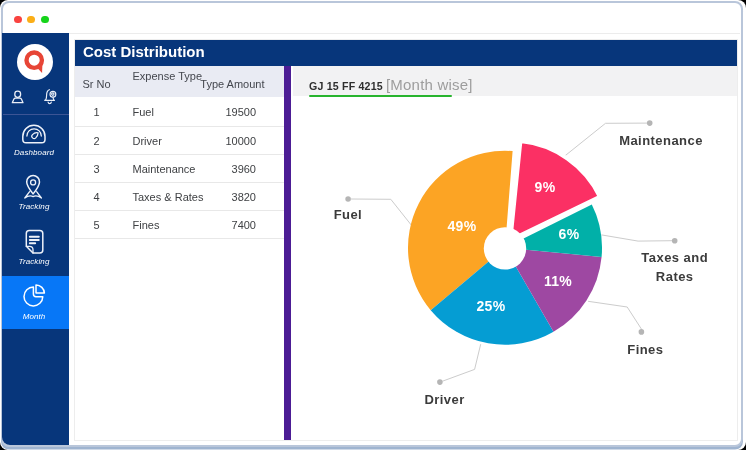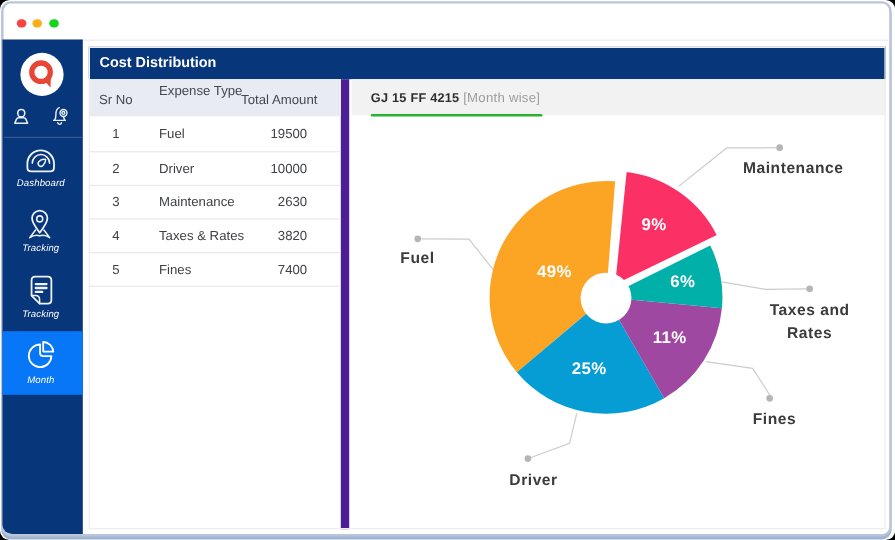--- a/index.html
+++ b/index.html
@@ -10,32 +10,32 @@
     border-radius:8px; background:#fff; box-shadow:0 2.5px 0 #9fb4d0; }
   .dot { width:7.6px; height:7.6px; border-radius:50%; top:15.8px; }
   #topline { left:3px; top:33px; width:737px; height:1px; background:#ececec; }
   #sidebar { left:2px; top:33px; width:67px; height:411.5px; background:#07367b;
     border-radius:0 0 0 8px; }
   #navactive { left:2px; top:276px; width:67px; height:53px; background:#0777f7; }
   .navlbl { position:absolute; width:62px; text-align:center; color:#ffffff; font-size:8px; letter-spacing:0.1px;font-style:italic; }
   #card { left:74px; top:39px; width:664px; height:402px; background:#fff; }
   #cardborder { left:74px; top:39px; width:664px; height:402px; border:1px solid #ededed; z-index:5; pointer-events:none; }
   #cardhdr { position:absolute; left:0; top:0; width:664px; height:26.5px; background:#07367b; color:#fff;
-    font-size:12px; font-weight:bold; line-height:26.5px; padding-left:9px; letter-spacing:0; }
+    font-size:15px; font-weight:bold; line-height:26.5px; padding-left:9px; letter-spacing:0; }
   #tablecol { position:absolute; left:0; top:26.5px; width:217px; bottom:0; border-right:7px solid #4c1d95; }
   #thead { position:absolute; left:0; top:0; width:100%; height:31px; background:#e9ebf3; color:#44474e; font-size:11px; }
   .trow { position:absolute; left:0; width:100%; height:28px; border-bottom:1px solid #e8e8e8; font-size:11px; color:#3f4144; }
   .c1 { position:absolute; left:0px; width:45px; text-align:center; }
   .c2 { position:absolute; left:58.5px; }
   .c3 { position:absolute; right:28px; text-align:right;margin-left:15px; }
   .c3h { position:absolute; right:19.5px; text-align:right; }
   #chartcol { position:absolute; left:218px; top:26.5px; right:0; bottom:0; }
   #tabbar { position:absolute; left:1px; top:0; right:0; height:30px; background:#f2f2f3; }
   #tabtxt { position:absolute; left:16px; top:10px; font-size:10.6px; color:#2e2e2e; font-weight:bold; letter-spacing:0.2px;}
-  #tabsub { font-weight:normal; color:#9d9d9d; font-size:11px; }
+  #tabsub { font-weight:normal; color:#9d9d9d; font-size:15px; }
   #greenline { position:absolute; left:16px; top:29px; width:143px; height:2px; background:#28b42e; border-radius:2px; }
   svg text { font-family:"Liberation Sans", sans-serif; }
 </style>
 </head>
 <body>
 <div id="app">
   <div id="chrome" class="abs"></div>
   <div class="abs dot" style="left:14px;background:#f94340;"></div>
   <div class="abs dot" style="left:27.2px;background:#fbae17;"></div>
   <div class="abs dot" style="left:41.2px;background:#16d41b;"></div>
@@ -93,36 +93,36 @@
   <div class="navlbl abs" style="left:3px; top:257px;">Tracking</div>
   <div class="navlbl abs" style="left:3px; top:311.5px;">Month</div>
 
   <div id="cardborder" class="abs"></div>
   <div id="card" class="abs">
     <div id="cardhdr">Cost Distribution</div>
     <div id="tablecol">
       <div id="thead">
         <span class="c1" style="top:12px;">Sr No</span>
         <span class="c2" style="top:4px;">Expense Type</span>
-        <span class="c3h" style="top:12px;">Total Amount</span>
+        <span class="c3h" style="top:12px;">Type Amount</span>
       </div>
       <div class="trow" style="top:31px;height:30px;">
           <span class="c1" style="top:9px;">1</span>
           <span class="c2" style="top:9px;">Fuel</span>
           <span class="c3" style="top:9px;">19500</span>
         </div>
       <div class="trow" style="top:61px;">
           <span class="c1" style="top:8px;">2</span>
           <span class="c2" style="top:8px;">Driver</span>
           <span class="c3" style="top:8px;">10000</span>
         </div>
       <div class="trow" style="top:89px;">
           <span class="c1" style="top:8px;">3</span>
           <span class="c2" style="top:8px;">Maintenance</span>
-          <span class="c3" style="top:8px;">2630</span>
+          <span class="c3" style="top:8px;">3960</span>
         </div>
       <div class="trow" style="top:117px;">
           <span class="c1" style="top:8px;">4</span>
           <span class="c2" style="top:8px;">Taxes &amp; Rates</span>
           <span class="c3" style="top:8px;">3820</span>
         </div>
       <div class="trow" style="top:145px;">
           <span class="c1" style="top:8px;">5</span>
           <span class="c2" style="top:8px;">Fines</span>
           <span class="c3" style="top:8px;">7400</span>

